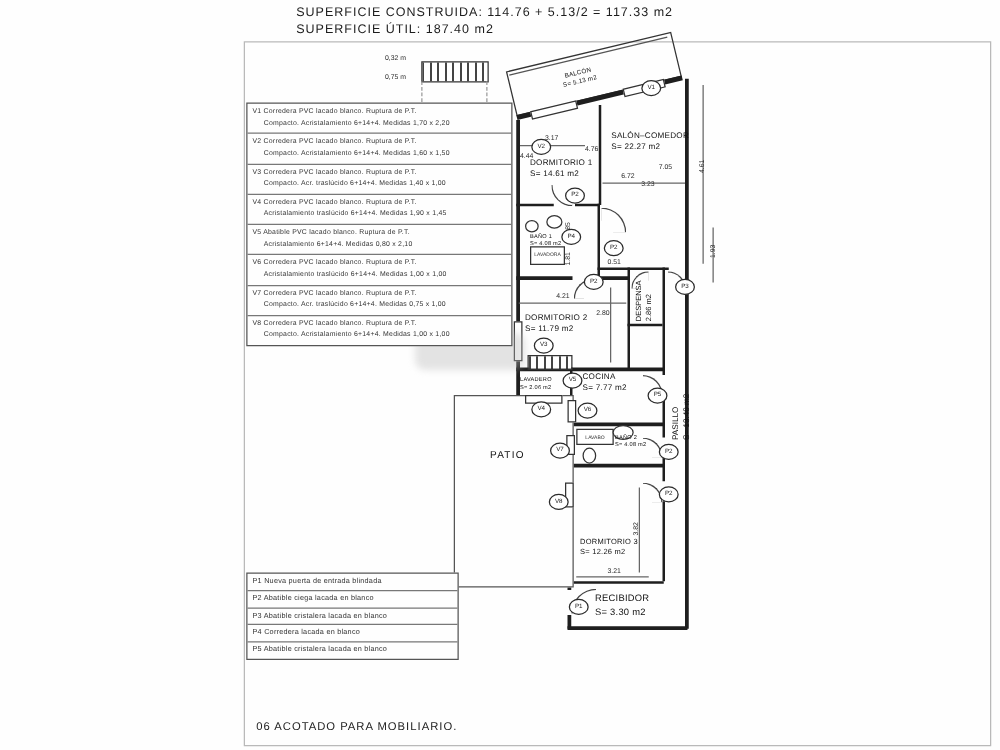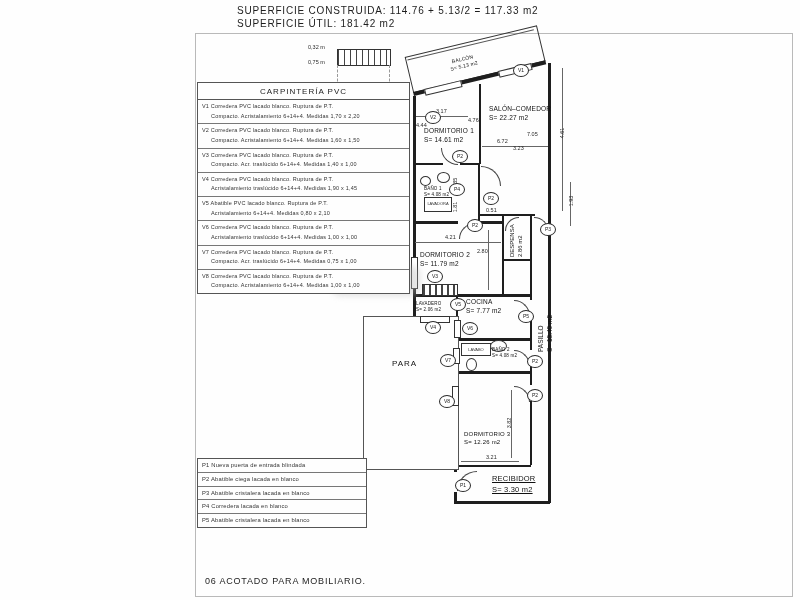--- a/index.html
+++ b/index.html
@@ -43,28 +43,27 @@
   .dash-v{position:absolute;border-left:1px dashed #999;}
   .dash-h{position:absolute;border-top:1px dashed #999;}
   .wm{position:absolute;background:rgba(185,185,185,.38);filter:blur(3px);border-radius:8px;z-index:1;}
 </style>
 </head>
 <body>
 
 <div id="sheet">
 
   <div class="hdr" style="left:237px;top:5px;">SUPERFICIE CONSTRUIDA: 114.76 + 5.13/2 = 117.33 m2</div>
-  <div class="hdr" style="left:237px;top:18px;">SUPERFICIE ÚTIL: 181.42 m2</div>
+  <div class="hdr" style="left:237px;top:18px;">SUPERFICIE ÚTIL: 187.40 m2</div>
 
   <div class="frame" style="left:195px;top:33px;width:596px;height:562px;"></div>
 
   <div class="wm" style="left:332px;top:266px;width:88px;height:30px;"></div>
 
   <div class="tbl" style="left:197px;top:82px;width:211px;">
-    <div class="tt">CARPINTERÍA PVC</div>
     <div class="row"><span>V1 Corredera PVC lacado blanco. Ruptura de P.T.</span><span class="l2">Compacto. Acristalamiento 6+14+4. Medidas 1,70 x 2,20</span></div>
     <div class="row"><span>V2 Corredera PVC lacado blanco. Ruptura de P.T.</span><span class="l2">Compacto. Acristalamiento 6+14+4. Medidas 1,60 x 1,50</span></div>
     <div class="row"><span>V3 Corredera PVC lacado blanco. Ruptura de P.T.</span><span class="l2">Compacto. Acr. traslúcido 6+14+4. Medidas 1,40 x 1,00</span></div>
     <div class="row"><span>V4 Corredera PVC lacado blanco. Ruptura de P.T.</span><span class="l2">Acristalamiento traslúcido 6+14+4. Medidas 1,90 x 1,45</span></div>
     <div class="row"><span>V5 Abatible PVC lacado blanco. Ruptura de P.T.</span><span class="l2">Acristalamiento 6+14+4. Medidas 0,80 x 2,10</span></div>
     <div class="row"><span>V6 Corredera PVC lacado blanco. Ruptura de P.T.</span><span class="l2">Acristalamiento traslúcido 6+14+4. Medidas 1,00 x 1,00</span></div>
     <div class="row"><span>V7 Corredera PVC lacado blanco. Ruptura de P.T.</span><span class="l2">Compacto. Acr. traslúcido 6+14+4. Medidas 0,75 x 1,00</span></div>
     <div class="row"><span>V8 Corredera PVC lacado blanco. Ruptura de P.T.</span><span class="l2">Compacto. Acristalamiento 6+14+4. Medidas 1,00 x 1,00</span></div>
   </div>
 
@@ -178,31 +177,31 @@
   </div>
   <div class="rlabel small" style="left:416px;top:301px;">
     <span>LAVADERO</span>
     <span>S= 2.06 m2</span>
   </div>
   <div class="vlabel" style="left:536px;top:352px;">
     <span>PASILLO</span>
     <span>S= 13.40 m2</span>
   </div>
   <div class="rlabel" style="left:392px;top:358px;font-size:8px;letter-spacing:1px;">
-    <span>PARA</span>
+    <span>PATIO</span>
   </div>
   <div class="rlabel small" style="left:492px;top:347px;">
     <span>BAÑO 2</span>
     <span>S= 4.08 m2</span>
   </div>
   <div class="rlabel" style="left:464px;top:430px;font-size:6px;">
     <span>DORMITORIO 3</span>
     <span>S= 12.26 m2</span>
   </div>
-  <div class="rlabel" style="left:492px;top:474px;font-size:7.5px;text-decoration:underline;">
+  <div class="rlabel" style="left:476px;top:474px;font-size:7.5px;">
     <span>RECIBIDOR</span>
     <span>S= 3.30 m2</span>
   </div>
 
   <div class="ref" style="left:513px;top:64px;">V1</div>
   <div class="ref" style="left:425px;top:111px;">V2</div>
   <div class="ref" style="left:452px;top:150px;">P2</div>
   <div class="ref" style="left:449px;top:183px;">P4</div>
   <div class="ref" style="left:483px;top:192px;">P2</div>
   <div class="ref" style="left:467px;top:219px;">P2</div>

